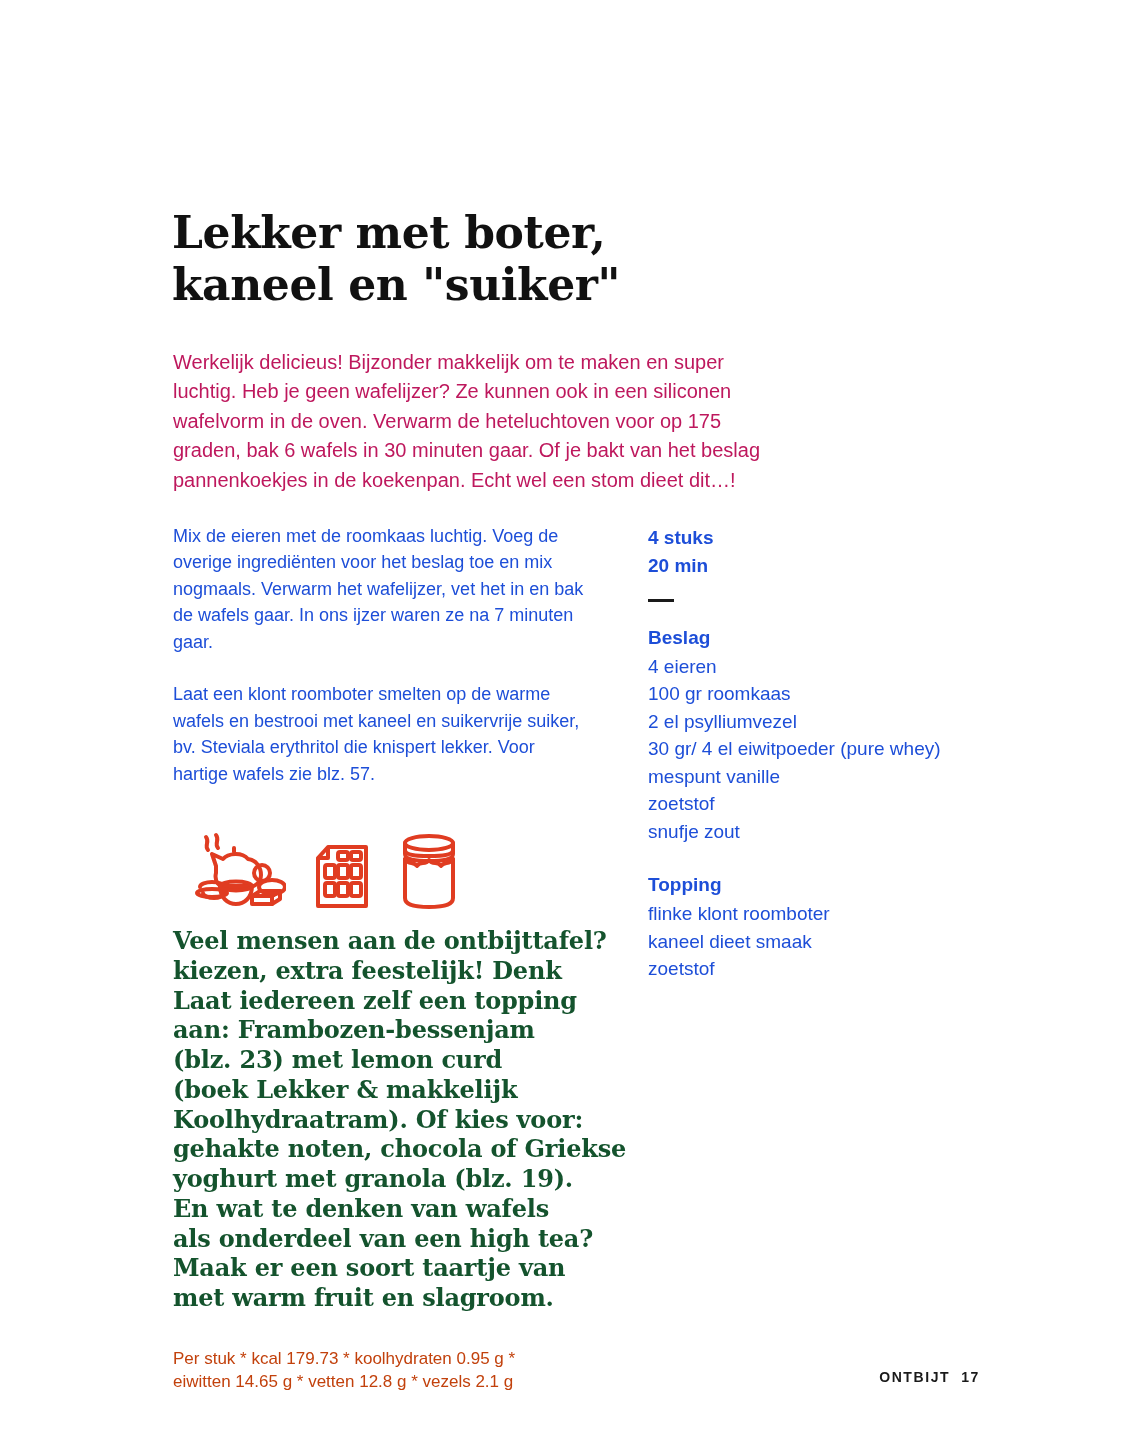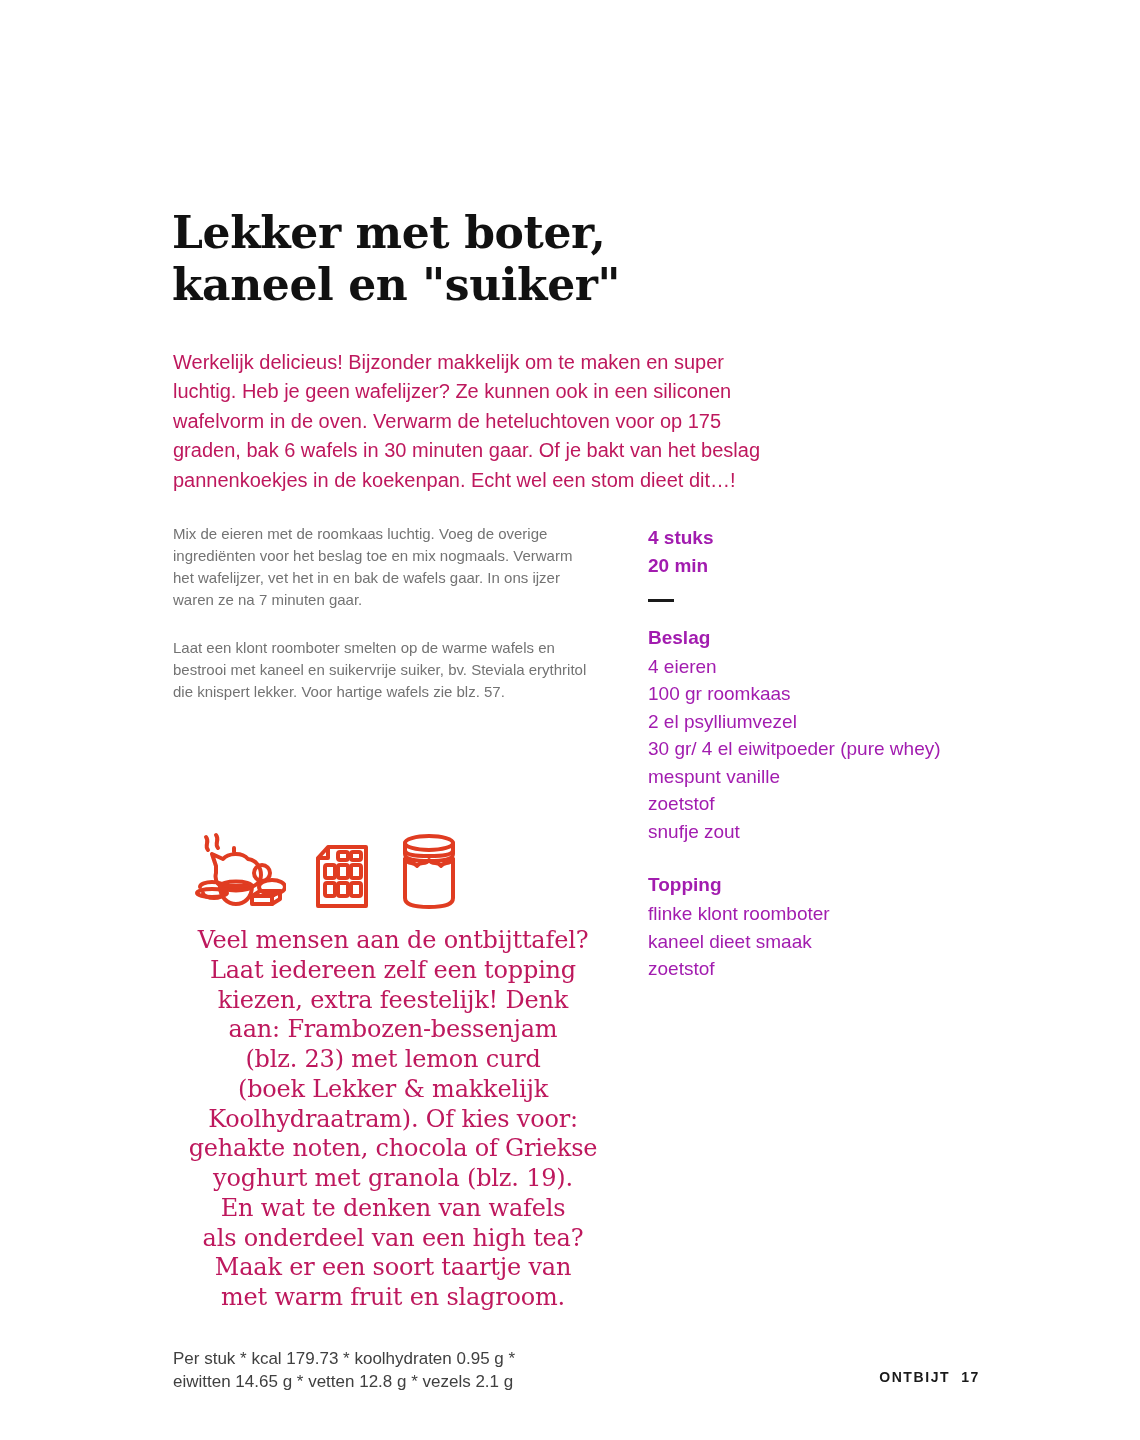--- a/index.html
+++ b/index.html
@@ -50,23 +50,23 @@
   }
 
   
   .method-col {
     position: absolute;
     left: 173px;
     top: 523px;
     width: 420px;
   }
   .method-par {
-    font-size: 15px;
+    font-size: 18px;
     line-height: 1.47;
-    color: #737373;
+    color: #1d4ed8;
     margin: 0 0 26px 0;
     font-weight: 400;
   }
   .method-par:last-child { margin-bottom: 0; }
 
   
   .icon-row {
     position: absolute;
     left: 190px;
     top: 830px;
@@ -76,38 +76,37 @@
   }
   .icon-row svg { display: block; }
 
   
   .tip {
     position: absolute;
     left: 173px;
     top: 926px;
     width: 440px;
     font-family: "DejaVu Serif", serif;
-    font-weight: 400;
+    font-weight: 700;
     font-size: 24px;
     line-height: 1.24;
-    color: #be185d;
+    color: #14532d;
     letter-spacing: -0.2px;
-    text-align: center;
   }
   .tip .tipline { display: block; white-space: pre; }
 
   
   .side-col {
     position: absolute;
     left: 648px;
     top: 524px;
     width: 340px;
     font-size: 19px;
     line-height: 1.45;
-    color: #a21caf;
+    color: #1d4ed8;
   }
   .side-head {
     font-weight: 700;
     font-size: 19px;
     line-height: 1.45;
   }
   .side-rule {
     width: 26px;
     height: 3px;
     background: #1a1a1a;
@@ -123,21 +122,21 @@
   .side-list li { font-weight: 400; }
 
   
   .footer-nutrition {
     position: absolute;
     left: 173px;
     top: 1348px;
     width: 460px;
     font-size: 17px;
     line-height: 1.35;
-    color: #404040;
+    color: #c2410c;
     font-weight: 400;
   }
   .footer-nutrition .nline { display: block; white-space: pre; }
 
   .footer-page {
     position: absolute;
     right: 160px;
     top: 1369px;
     font-size: 14px;
     font-weight: 700;
@@ -220,22 +219,22 @@
 
         <path d="M7 27 C11 34, 15 28, 19 34 C23 28, 27 34, 31 28
                  C35 34, 39 28, 43 34 C47 28, 51 34, 55 27"></path>
       </svg>
     </span>
 
   </div>
 
   <div class="tip">
     <span class="tipline">Veel mensen aan de ontbijttafel?</span>
+    <span class="tipline">kiezen, extra feestelijk! Denk</span>
     <span class="tipline">Laat iedereen zelf een topping</span>
-    <span class="tipline">kiezen, extra feestelijk! Denk</span>
     <span class="tipline">aan: Frambozen-bessenjam</span>
     <span class="tipline">(blz. 23) met lemon curd</span>
     <span class="tipline">(boek Lekker &amp; makkelijk</span>
     <span class="tipline">Koolhydraatram). Of kies voor:</span>
     <span class="tipline">gehakte noten, chocola of Griekse</span>
     <span class="tipline">yoghurt met granola (blz. 19).</span>
     <span class="tipline">En wat te denken van wafels</span>
     <span class="tipline">als onderdeel van een high tea?</span>
     <span class="tipline">Maak er een soort taartje van</span>
     <span class="tipline">met warm fruit en slagroom.</span>

